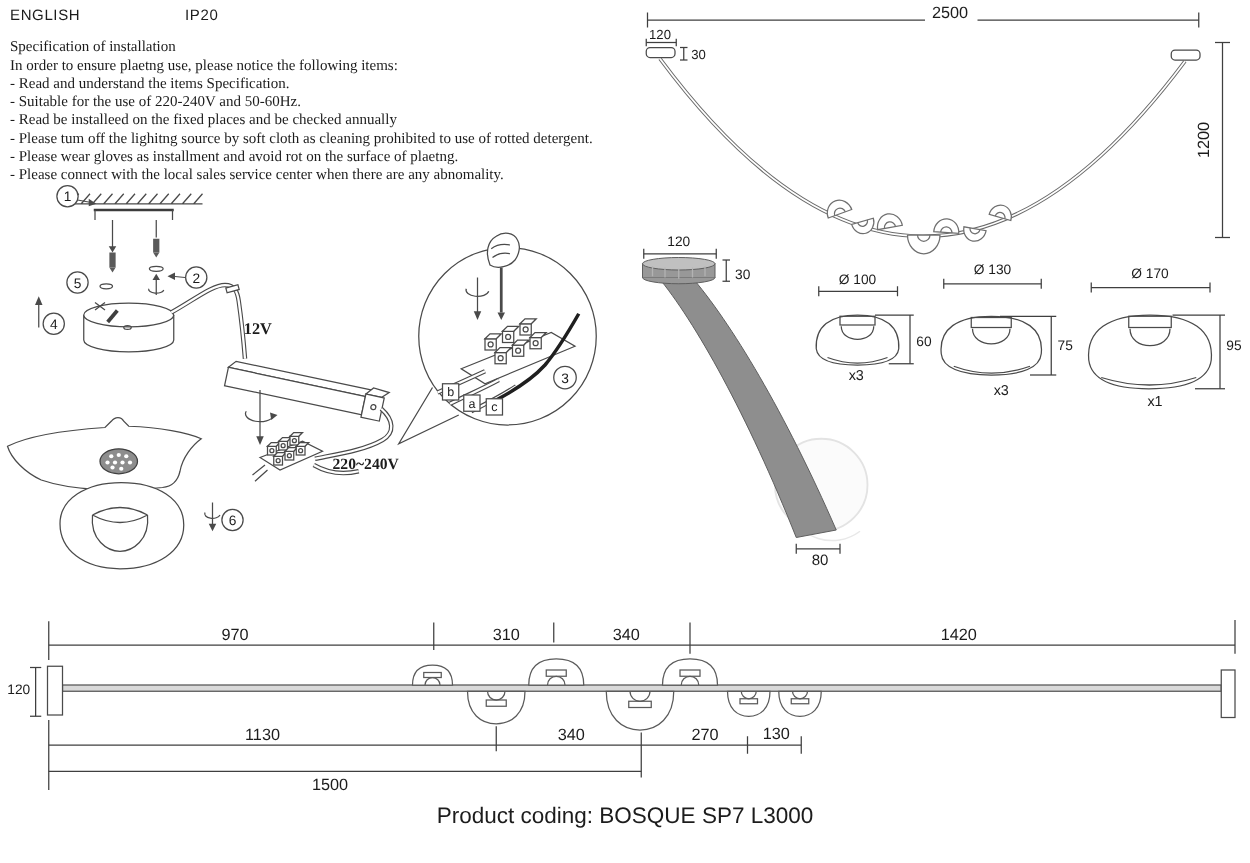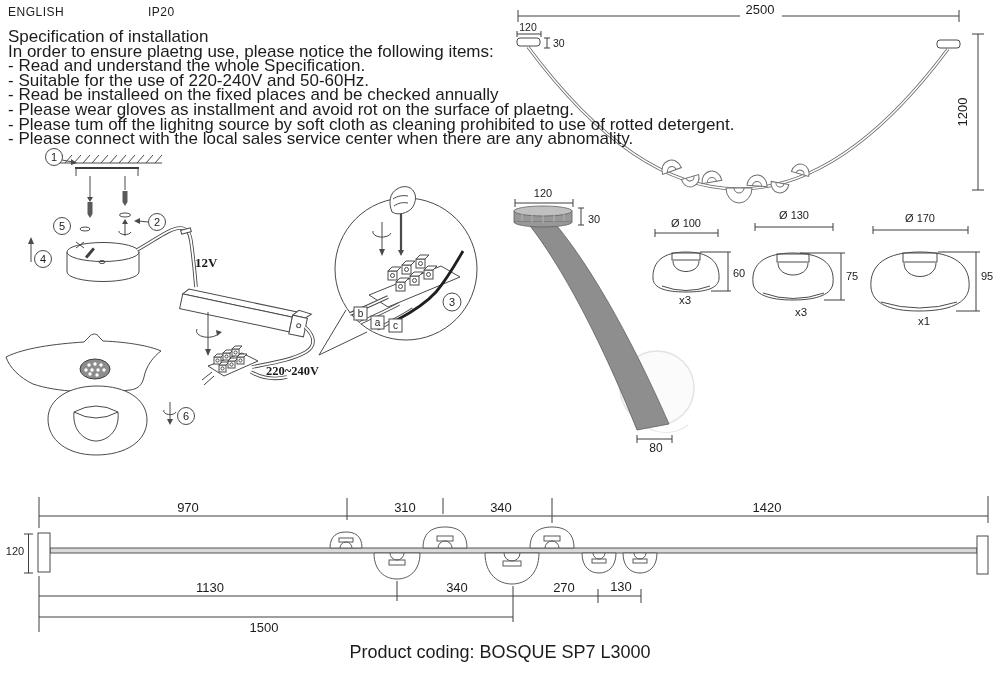--- a/index.html
+++ b/index.html
@@ -1,20 +1,20 @@
 <!DOCTYPE html>
 <html><head>
 <meta charset="utf-8">
 <style>
   html,body{margin:0;padding:0;background:#fff;}
   .page{position:relative;width:1000px;height:690px;background:#ffffff;overflow:hidden;
         font-family:"Liberation Sans",sans-serif;color:#1c1c1c;}
   .hdr{position:absolute;top:5px;left:8px;font-size:12px;letter-spacing:.5px;}
   .hdr .ip{position:absolute;left:140px;top:0;}
-  .spec{position:absolute;top:30px;left:8px;font-size:17px;line-height:14.6px;white-space:nowrap;}
+  .spec{position:absolute;top:30px;left:8px;font-size:12px;line-height:14.6px;white-space:nowrap;font-family:Liberation Serif, serif;}
   .diagram{position:absolute;top:0;left:0;}
   .footer{position:absolute;top:642px;left:0;width:1000px;text-align:center;font-size:18px;}
   svg text{font-family:"Liberation Sans",sans-serif;fill:#1c1c1c;}
   svg .volt{font-family:"Liberation Serif",serif;font-weight:bold;}
   .ln{stroke:#4a4a4a;stroke-width:1;fill:none;}
   .dim{stroke:#3f3f3f;stroke-width:1;fill:none;}
   .wh{fill:#ffffff;stroke:#4a4a4a;stroke-width:1;}
   .tube{stroke:#4a4a4a;stroke-width:3.6;fill:none;}
   .tubecore{stroke:#ffffff;stroke-width:1.8;fill:none;}
 </style>
@@ -467,22 +467,22 @@
   </svg>
 
   <div class="hdr">
     <span>ENGLISH</span>
     <span class="ip">IP20</span>
   </div>
 
   <div class="spec">
     <div>Specification of installation</div>
     <div>In order to ensure plaetng use, please notice the following items:</div>
-    <div>- Read and understand the whole Specification.</div>
+    <div>- Read and understand the items Specification.</div>
     <div>- Suitable for the use of 220-240V and 50-60Hz.</div>
     <div>- Read be installeed on the fixed places and be checked annually</div>
+    <div>- Please tum off the lighitng source by soft cloth as cleaning prohibited to use of rotted detergent.</div>
     <div>- Please wear gloves as installment and avoid rot on the surface of plaetng.</div>
-    <div>- Please tum off the lighitng source by soft cloth as cleaning prohibited to use of rotted detergent.</div>
     <div>- Please connect with the local sales service center when there are any abnomality.</div>
   </div>
 
   <div class="footer">Product coding: BOSQUE SP7 L3000</div>
 </div>
 
 </body></html>

